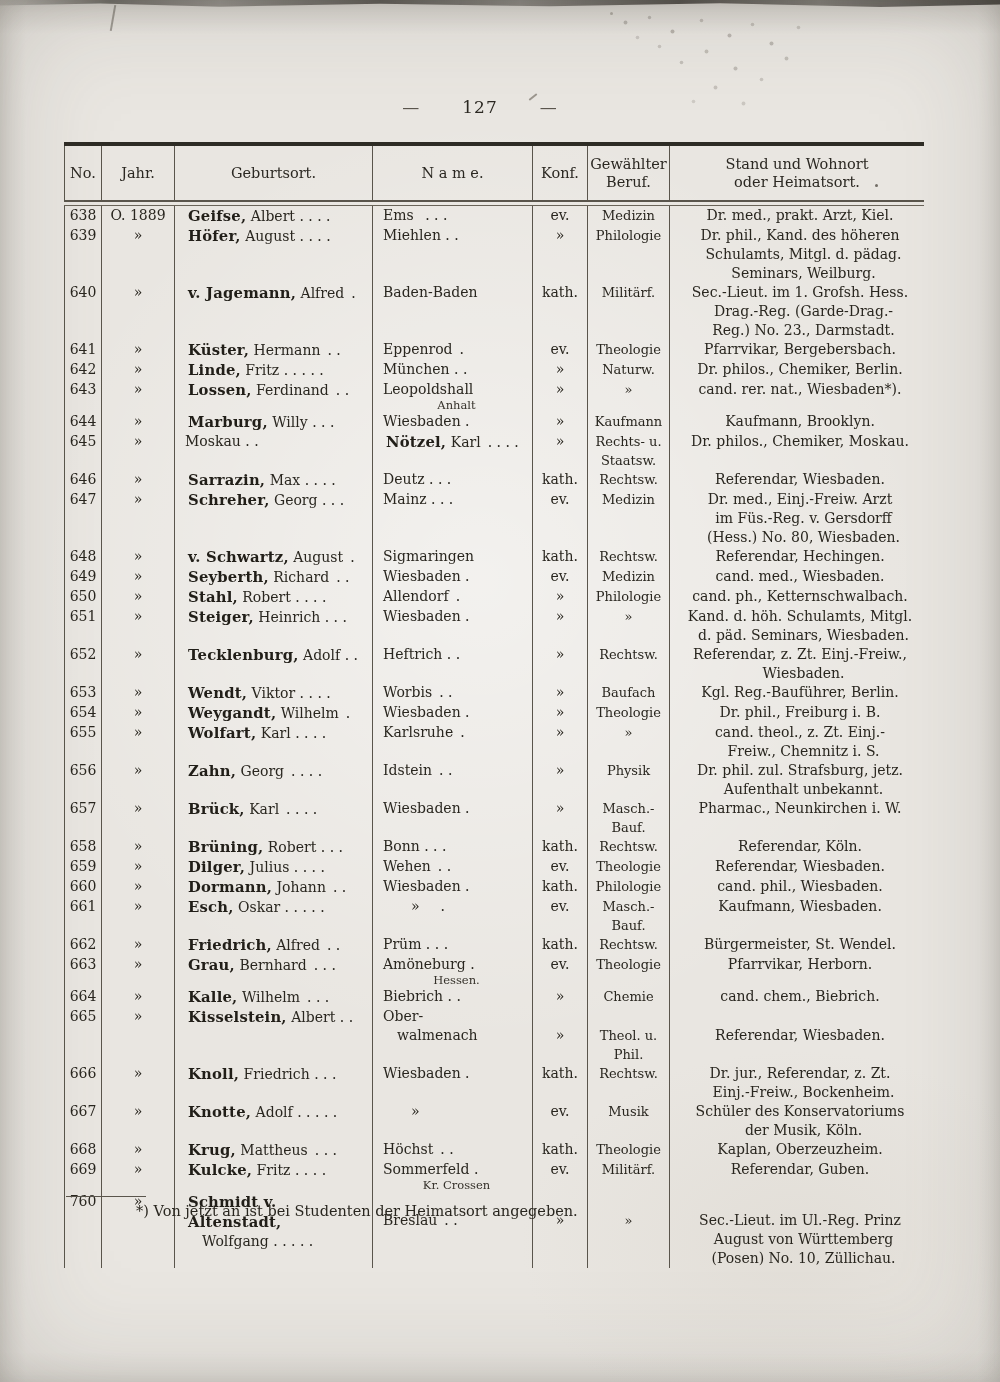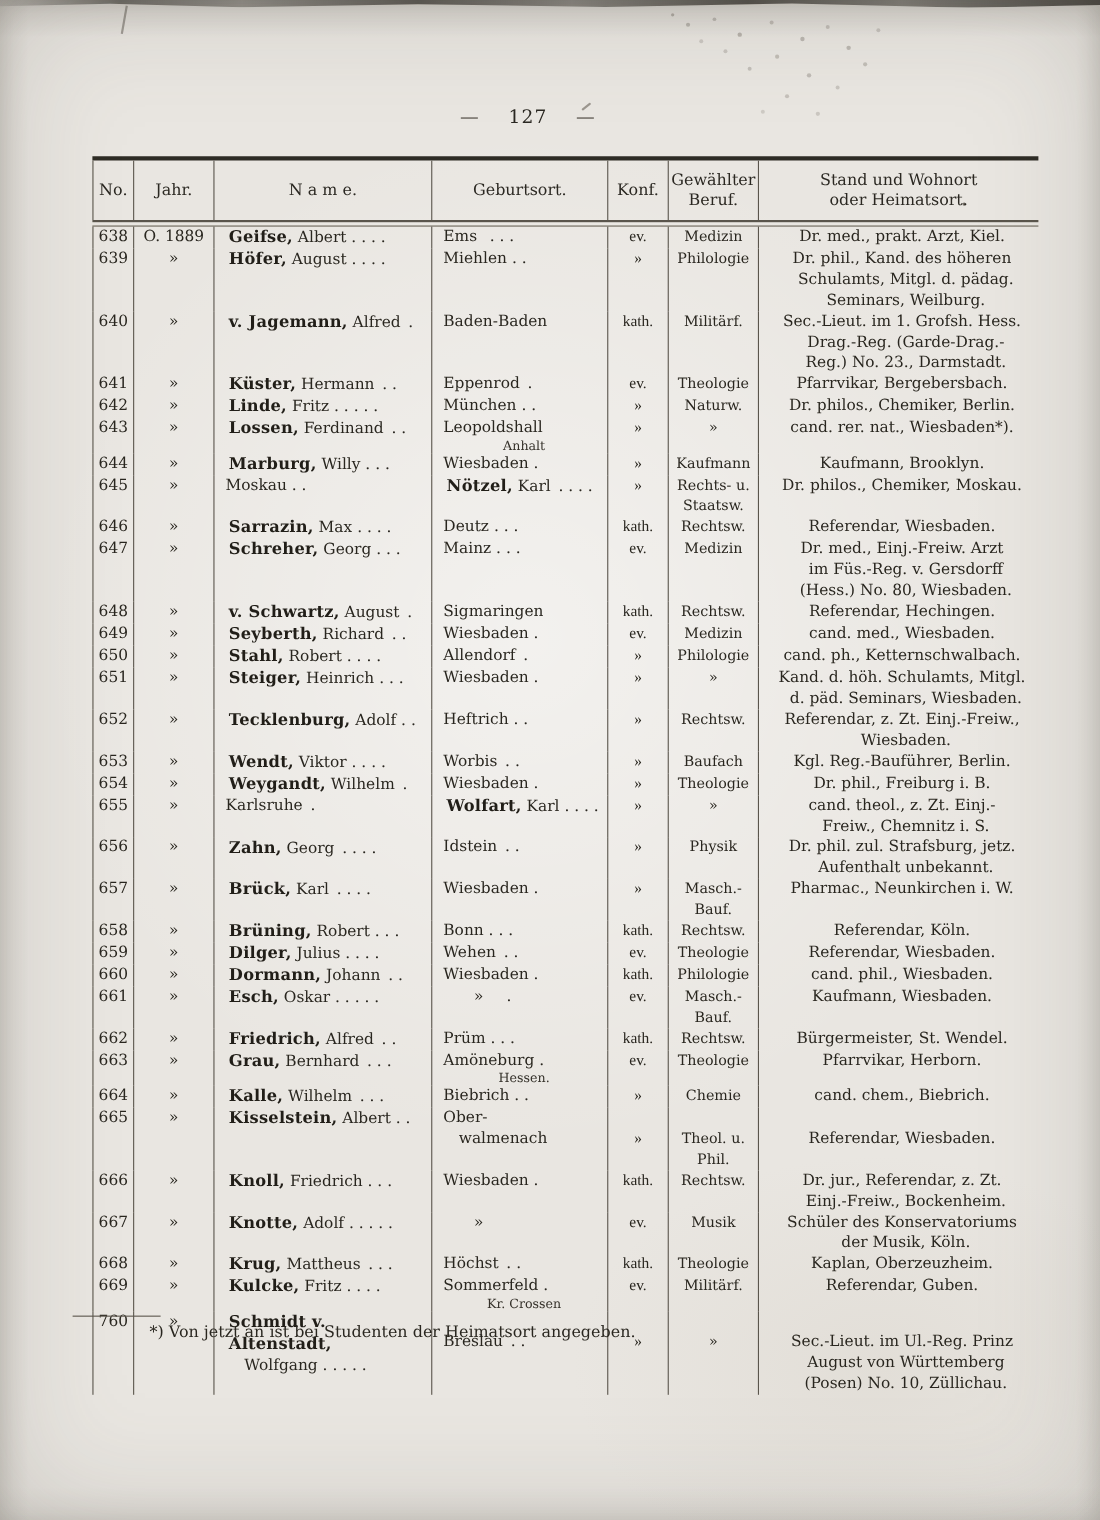--- a/index.html
+++ b/index.html
@@ -60,26 +60,26 @@
   .hdot {
     position:absolute; left:875px; top:184px; width:3px; height:3px; border-radius:50%;
     background:rgba(62,57,49,0.7);
   }
 
   
   .pageno {
     position:absolute; top:97px; left:0; width:960px; text-align:center;
     font-size:17px; letter-spacing:1px; color:#2b2822;
   }
-  .pageno .num { margin:0 26px; }
+  .pageno .num { margin:0 42px; }
   .pageno .dash { color:#555048; }
 
   
   .table {
-    position:absolute; left:84px; top:142px; width:860px;
+    position:absolute; left:64px; top:142px; width:860px;
     border-top:4px solid rgba(26,23,17,0.9);
   }
   .grid7 { display:grid; grid-template-columns:37px 73px 198px 160px 55px 82px 255px; }
   .th {
     display:flex; align-items:center; justify-content:center;
     text-align:center; white-space:pre-line;
     font-size:14.5px; line-height:18px; height:54px;
     border-left:1px solid #5a554c; color:#2b2822;
   }
   .dblrule { height:6px; border-top:2px solid #5a554c; border-bottom:1px solid #6a6459; }
@@ -87,21 +87,21 @@
     border-left:1px solid #5a554c;
     font-size:14px; line-height:19px; white-space:pre-line;
     padding:0 2px; color:#29261f;
   }
   .c-no   { text-align:center; }
   .c-name { padding-left:13px; }
   .nb     { font-weight:bold; font-size:14.8px; letter-spacing:0.2px; color:#211e18; }
   .c-geb  { padding-left:10px; }
   .gnote  { text-align:center; font-size:11.5px; line-height:13px; color:#35312a; }
   .gnote:empty { display:none; }
-  .c-konf { text-align:center;font-family:Liberation Serif, serif; }
+  .c-konf { text-align:center; }
   .c-beruf{ text-align:center; font-size:13px; padding:0; }
   .c-stand{ padding-left:8px;text-align:center; }
 
   .footrule {
     position:absolute; left:66px; top:1196px; width:80px; height:1px;
     background:#5a554c;
   }
   .footnote {
     position:absolute; left:136px; top:1203px; font-size:14.5px; color:#29261f;
   }
@@ -117,22 +117,22 @@
   <div class="tick"></div>
   <div class="hdot"></div>
 
   <div class="pageno"><span class="dash">—</span><span class="num">127</span><span class="dash">—</span></div>
 
   <div class="table">
 
     <div class="grid7">
       <div class="th">No.</div>
       <div class="th">Jahr.</div>
+      <div class="th">Geburtsort.</div>
       <div class="th">N a m e.</div>
-      <div class="th">Geburtsort.</div>
       <div class="th">Konf.</div>
       <div class="th">Gewählter
 Beruf.</div>
       <div class="th">Stand und Wohnort
 oder Heimatsort.</div>
     </div>
 
     <div class="dblrule"></div>
 
     <div id="tbody">
@@ -311,22 +311,22 @@
         <div class="td c-name"><span class="nb">Weygandt,</span><span> Wilhelm .</span></div>
         <div class="td c-geb"><span>Wiesbaden .</span></div>
         <div class="td c-konf">»</div>
         <div class="td c-beruf">Theologie</div>
         <div class="td c-stand">Dr. phil., Freiburg i. B.</div>
       </div>
 
       <div class="grid7 tr">
         <div class="td c-no">655</div>
         <div class="td c-jahr c-no">»</div>
+        <div class="td c-name"><span class="nb">Wolfart,</span><span> Karl . . . .</span></div>
         <div class="td c-geb"><span>Karlsruhe .</span></div>
-        <div class="td c-name"><span class="nb">Wolfart,</span><span> Karl . . . .</span></div>
         <div class="td c-konf">»</div>
         <div class="td c-beruf">»</div>
         <div class="td c-stand">cand. theol., z. Zt. Einj.-
  Freiw., Chemnitz i. S.</div>
       </div>
 
       <div class="grid7 tr">
         <div class="td c-no">656</div>
         <div class="td c-jahr c-no">»</div>
         <div class="td c-name"><span class="nb">Zahn,</span><span> Georg . . . .</span></div>

